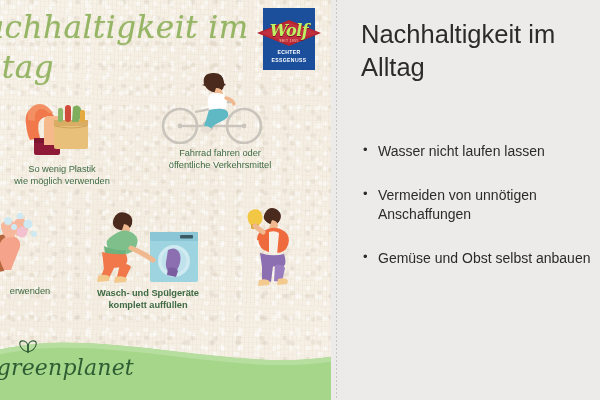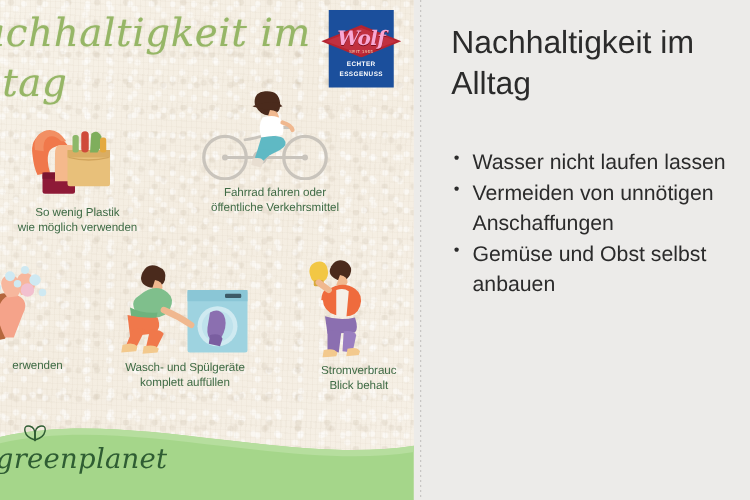--- a/index.html
+++ b/index.html
@@ -75,21 +75,21 @@
   }
   #wolf-diamond {
     position:absolute; left:-6px; top:12px;
     width:64px; height:26px;
   }
   #wolf-word {
     position:absolute; left:0; top:13px; width:52px;
     text-align:center;
     font-family:"DejaVu Serif", serif;
     font-style:italic; font-weight:bold;
-    font-size:16px; color:#f9a8d4;
+    font-size:16px; color:#bef264;
     text-shadow:0 1px 0 #7a1020;
     letter-spacing:-.5px;
   }
   #wolf-est {
     position:absolute; left:0; top:31px; width:52px;
     text-align:center; font-size:3.4px; color:#f2d6b0; letter-spacing:.4px;
   }
   #wolf-sub {
     position:absolute; left:0; top:41px; width:52px;
     text-align:center; color:#ffffff;
@@ -105,21 +105,21 @@
     line-height:1.28;
     color:#3f6b45;
     text-align:center;
     white-space:pre-line;
     letter-spacing:-.05px;
   }
 
   #cell-plastic   { left:-8px;  top:96px;  width:140px; }
   #cell-bike      { left:140px; top:72px;  width:160px; }
   #cell-water     { left:-40px; top:210px; width:140px; }
-  #cell-wash      { left:68px;  top:208px; width:160px; }
+  #cell-wash      { left:68px;  top:208px; width:160px;font-weight:bold; }
   #cell-power     { left:222px; top:208px; width:130px; }
 
   #cell-water .icon-caption, #cell-power .icon-caption { text-align:center; }
 
   
   #hashtag {
     position:absolute; left:-22px; top:355px;
     font-family:"DejaVu Serif", serif;
     font-style:italic;
     font-size:22px;
@@ -139,24 +139,25 @@
   #text-panel { position:absolute; left:337px; top:0; width:263px; height:400px; }
   #slide-title {
     position:absolute; left:24px; top:18px; width:232px;
     font-size:25.5px; line-height:1.3;
     color:#2b2b2b; font-weight:400;
   }
   #bullet-list { position:absolute; left:25px; top:118px; width:232px; list-style:none; }
   #bullet-list li {
     position:relative;
     padding-left:16px;
-    font-size:17px;
+    font-size:14px;
     line-height:1.41;
     color:#2b2b2b;
     margin-bottom:1px;
+    margin-top:24px;
   }
   #bullet-list li::before {
     content:"•";
     position:absolute; left:1px; top:-1px;
     font-size:13px; color:#2b2b2b;
   }
 </style>
 </head>
 <body>
 
@@ -276,22 +277,20 @@
         <path d="M40 24 q12 -8 22 -1 q7 5 4 14 q-3 9 -14 8 q-12 -1 -15 -9 q-2 -7 3 -12z" fill="#ef6b3d"></path>
         <path d="M47 24 q6 -2 10 1 l-2 22 -8 -2z" fill="#f5f0e8"></path>
         <path d="M39 23 q-4 3 -4 9 l5 1z" fill="#ef6b3d"></path>
         <path d="M38 45 q12 4 24 1 q3 9 0 12 l-22 1z" fill="#8b6fb0"></path>
         <path d="M40 57 q8 -2 11 1 l-2 16 -9 -2z" fill="#8b6fb0"></path>
         <path d="M53 57 q8 -1 10 3 l-3 14 -8 -1z" fill="#9a7ec0"></path>
         <path d="M37 72 q8 -2 11 2 l-1 3 -11 1z" fill="#f3c98d"></path>
         <path d="M56 71 q8 -2 10 2 l-1 3 -10 1z" fill="#f3c98d"></path>
         <path d="M41 24 q-7 -5 -8 -6" stroke="#f0b88f" stroke-width="5" fill="none" stroke-linecap="round"></path>
       </svg>
-      <div class="icon-caption">Stromverbrauc
-Blick behalt</div>
     </div>
 
     <svg id="butterfly-icon" viewBox="0 0 20 16">
       <path d="M10 12 q-7 -2 -8 -7 q-1 -5 4 -4 q4 1 4 7z" fill="none" stroke="#2f5d33" stroke-width="1.1"></path>
       <path d="M10 12 q7 -2 8 -7 q1 -5 -4 -4 q-4 1 -4 7z" fill="none" stroke="#2f5d33" stroke-width="1.1"></path>
       <path d="M10 5 v8" stroke="#2f5d33" stroke-width="1"></path>
     </svg>
     <div id="hashtag">#greenplanet</div>
   </div>
 

